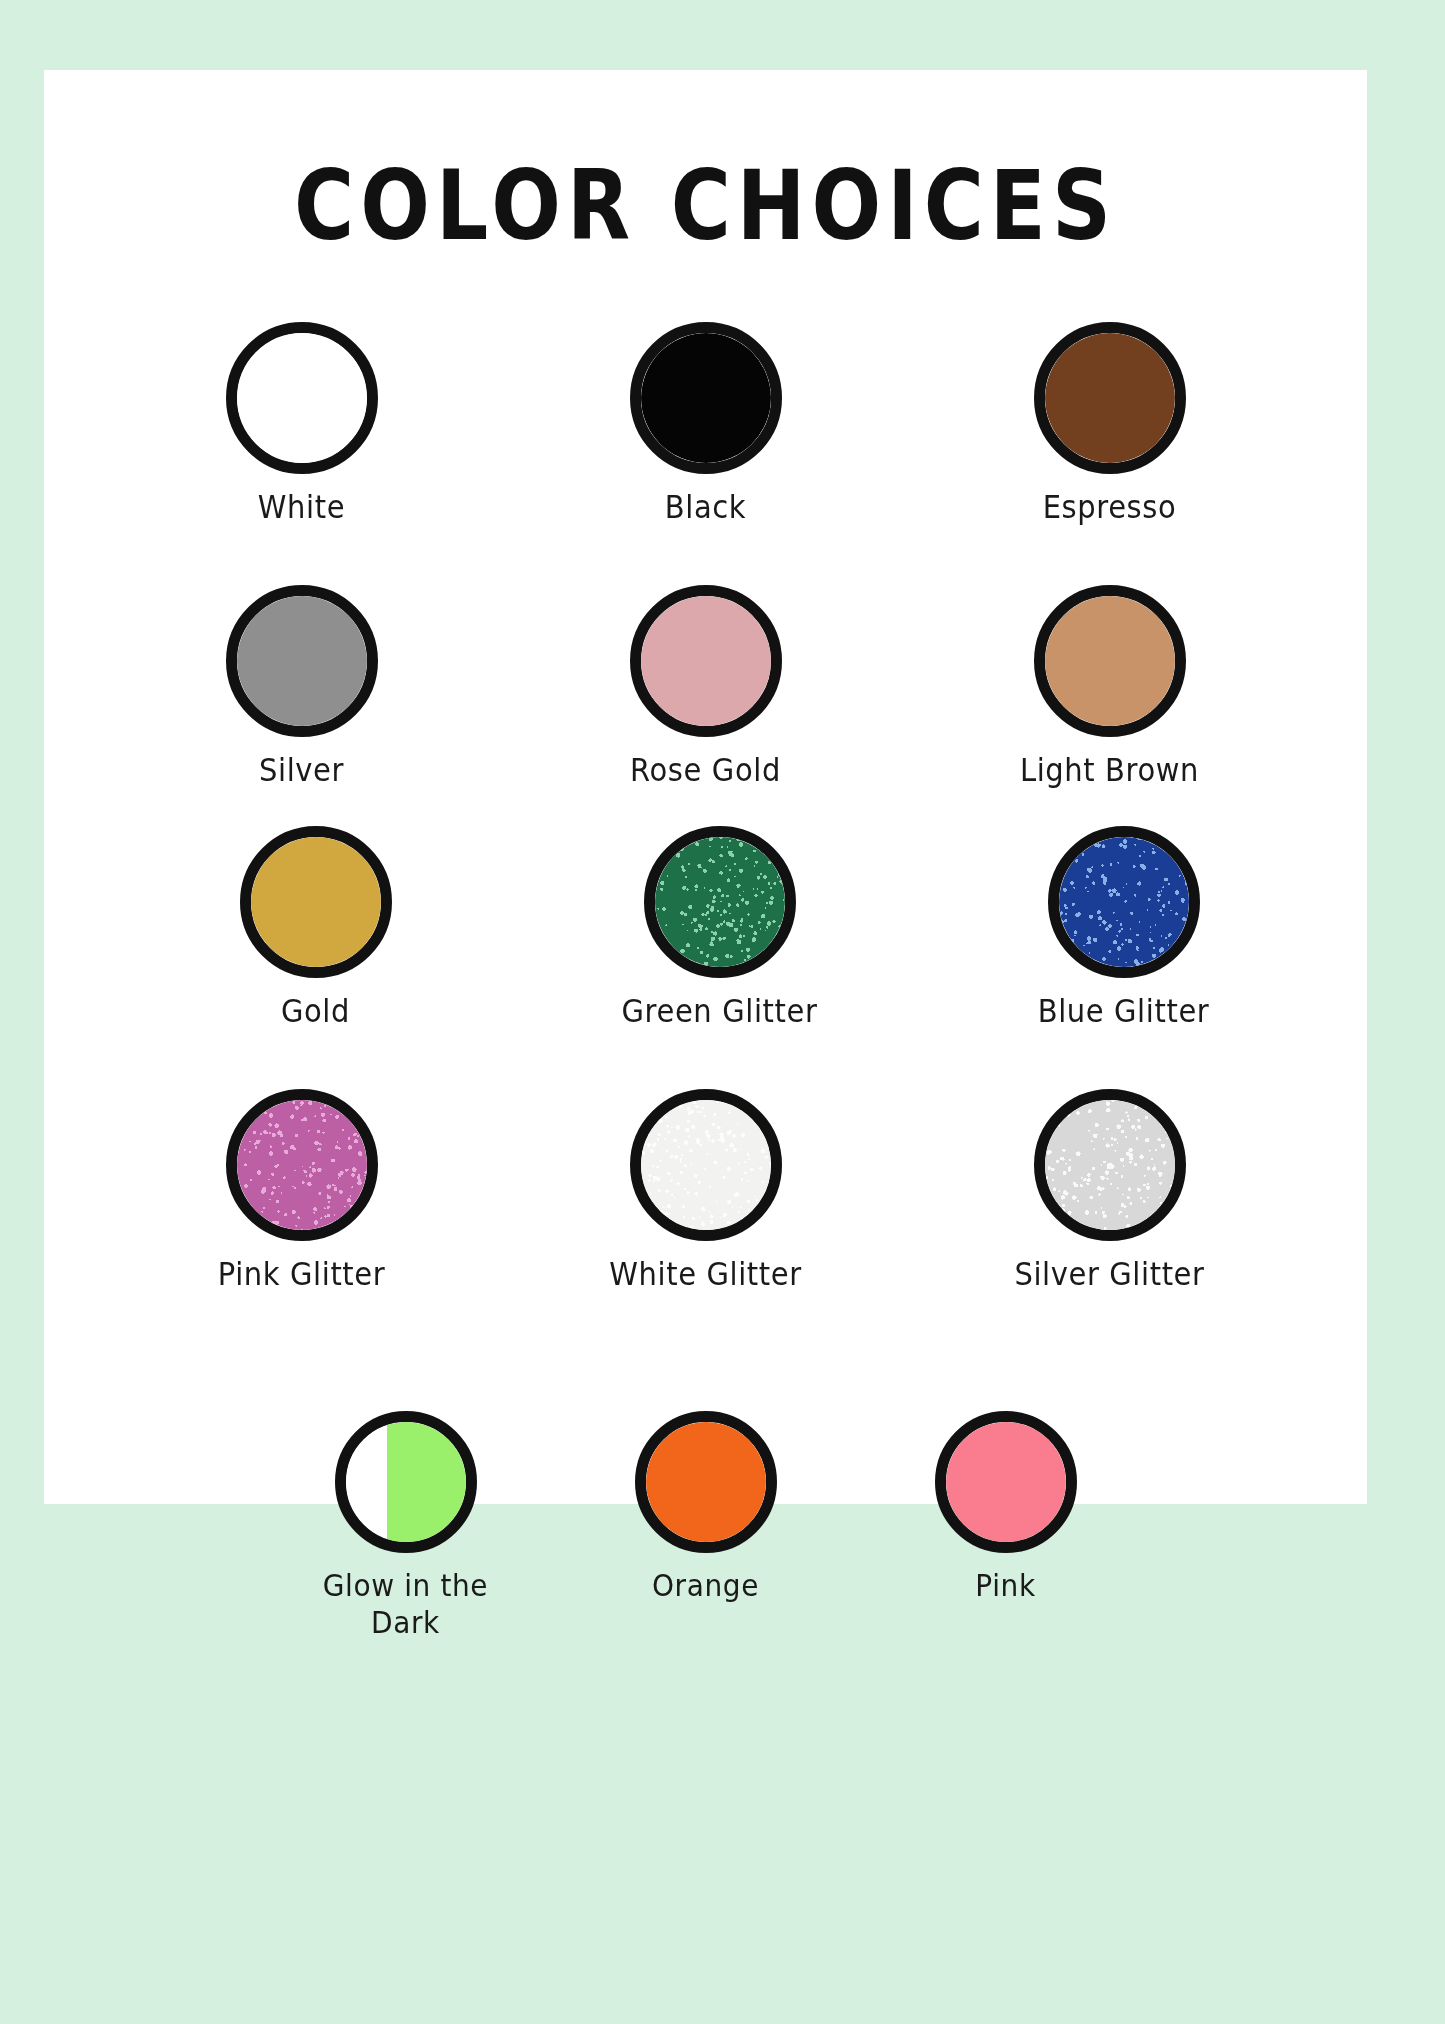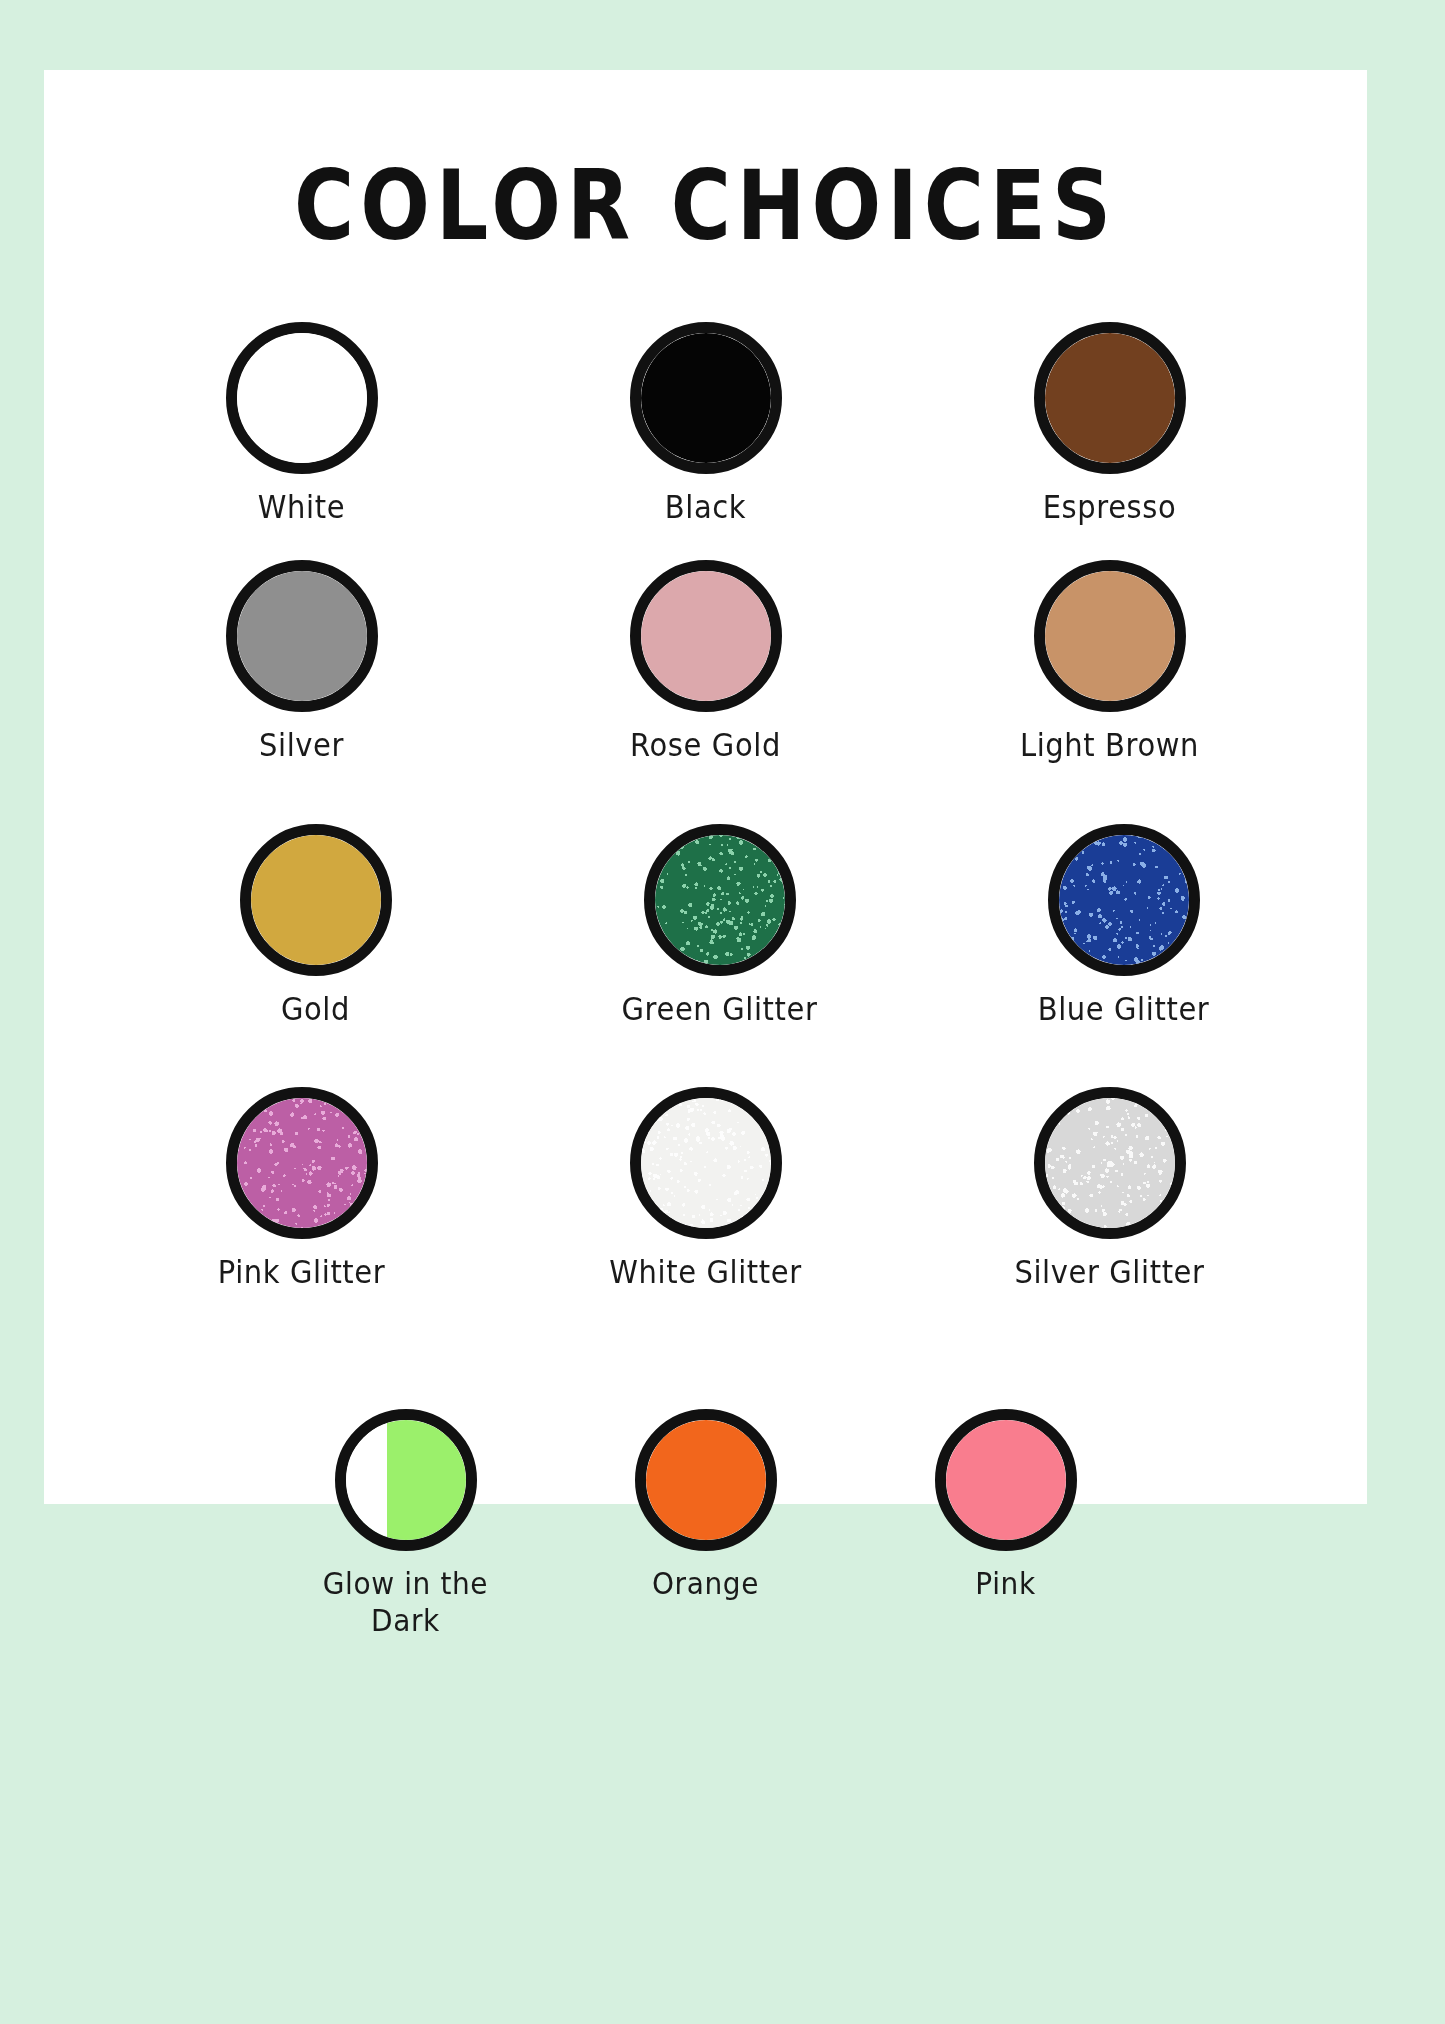--- a/index.html
+++ b/index.html
@@ -92,22 +92,22 @@
     font-size: 29px;
     color: #1A1A1A;
     text-align: center;
     line-height: 1.22;
     letter-spacing: 0.6px;
     max-width: 230px;
     transform: scaleY(1.1);
     transform-origin: center top;
   }
 
-  .row-gap-1 { margin-bottom: 37px; }
-  .row-gap-2 { margin-bottom: 62px; }
+  .row-gap-1 { margin-bottom: 62px; }
+  .row-gap-2 { margin-bottom: 39px; }
   .row-gap-3 { margin-bottom: 62px; margin-left: 28px; }
   .row-gap-4 { margin-bottom: 120px; }
 
   .cell-4 .swatch-wrap { width: 142px; height: 142px; }
   .cell-4 .label { font-size: 28px; }
 </style>
 </head>
 <body>
 
 <div class="poster">

